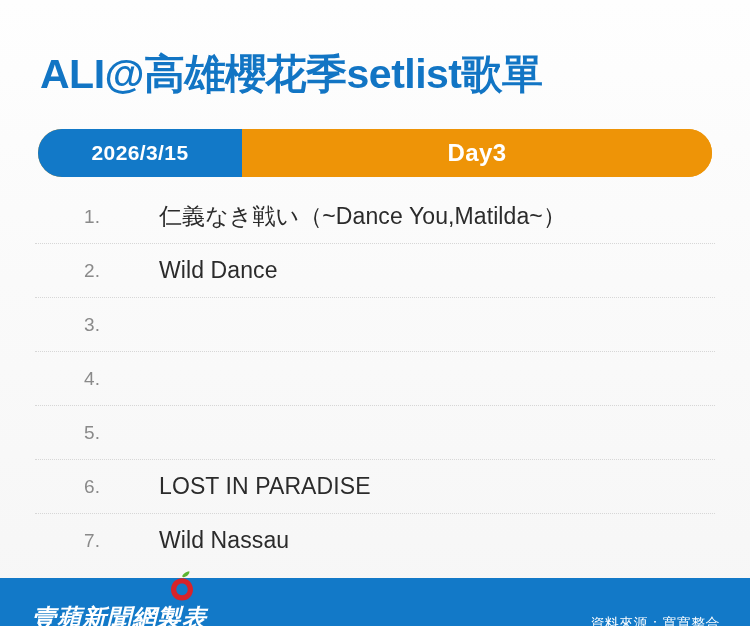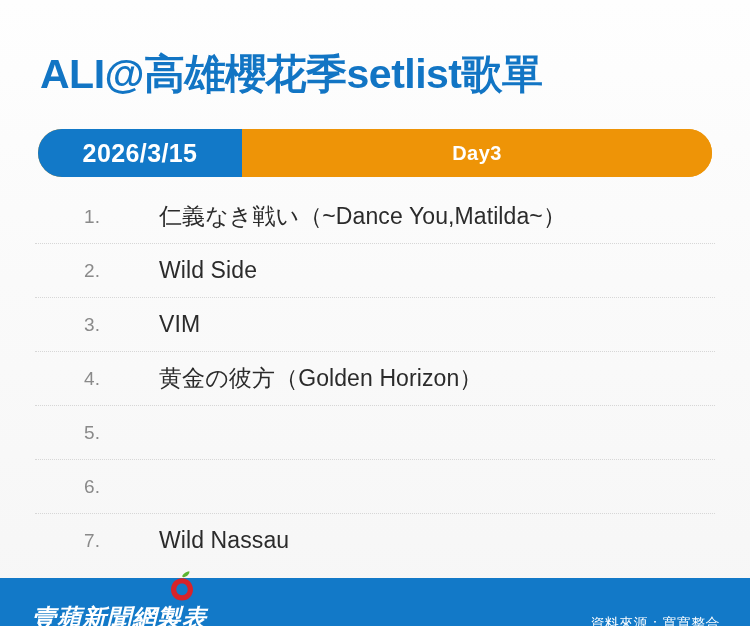--- a/index.html
+++ b/index.html
@@ -51,32 +51,32 @@
     border-radius: 24px;
     overflow: hidden;
     display: flex;
     background: #ee9407;
   }
   .header-date {
     width: 204px;
     flex: 0 0 204px;
     background: #1279c8;
     color: #ffffff;
-    font-size: 25px;
+    font-size: 21px;
     font-weight: 700;
     display: flex;
     align-items: center;
     justify-content: center;
     letter-spacing: 0.4px;
   }
   .header-day {
     flex: 1 1 auto;
     background: #ee9407;
     color: #ffffff;
-    font-size: 20px;
+    font-size: 24px;
     font-weight: 700;
     display: flex;
     align-items: center;
     justify-content: center;
     letter-spacing: 0.4px;
   }
 
   
   .song-list {
     position: absolute;
@@ -171,39 +171,38 @@
 
   <div class="song-list">
 
     <div class="song-row">
       <div class="song-index">1.</div>
       <div class="song-title">仁義なき戦い（~Dance You,Matilda~）</div>
     </div>
 
     <div class="song-row">
       <div class="song-index">2.</div>
-      <div class="song-title">Wild Side</div>
+      <div class="song-title">Wild Dance</div>
     </div>
 
     <div class="song-row">
       <div class="song-index">3.</div>
-      <div class="song-title">VIM</div>
     </div>
 
     <div class="song-row">
       <div class="song-index">4.</div>
-      <div class="song-title">黄金の彼方（Golden Horizon）</div>
     </div>
 
     <div class="song-row">
       <div class="song-index">5.</div>
     </div>
 
     <div class="song-row">
       <div class="song-index">6.</div>
+      <div class="song-title">LOST IN PARADISE</div>
     </div>
 
     <div class="song-row">
       <div class="song-index">7.</div>
       <div class="song-title">Wild Nassau</div>
     </div>
 
   </div>
 
   <div class="footer">

